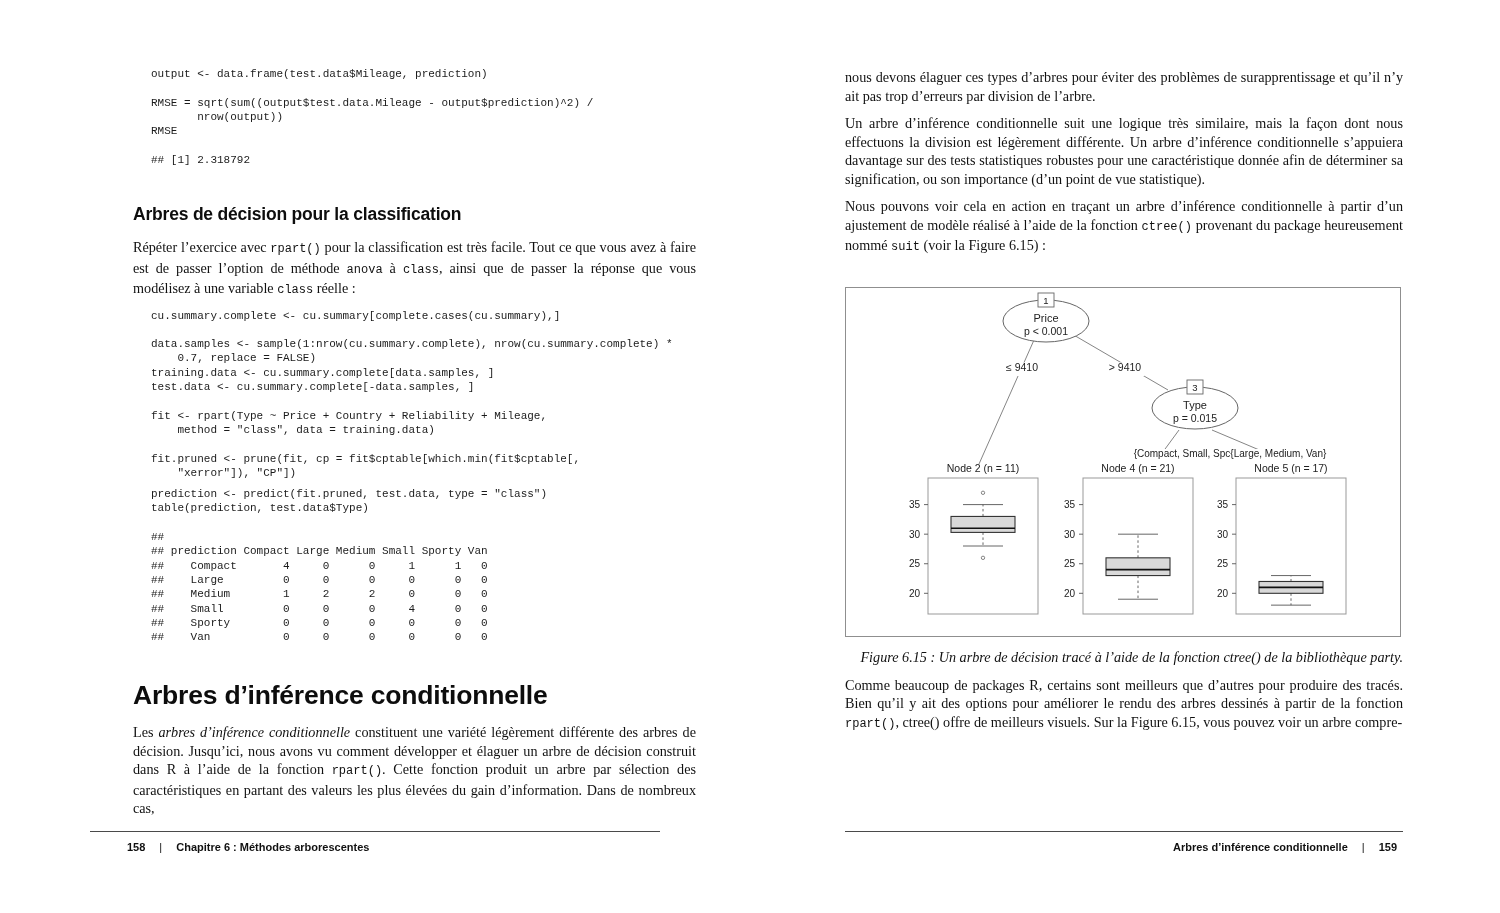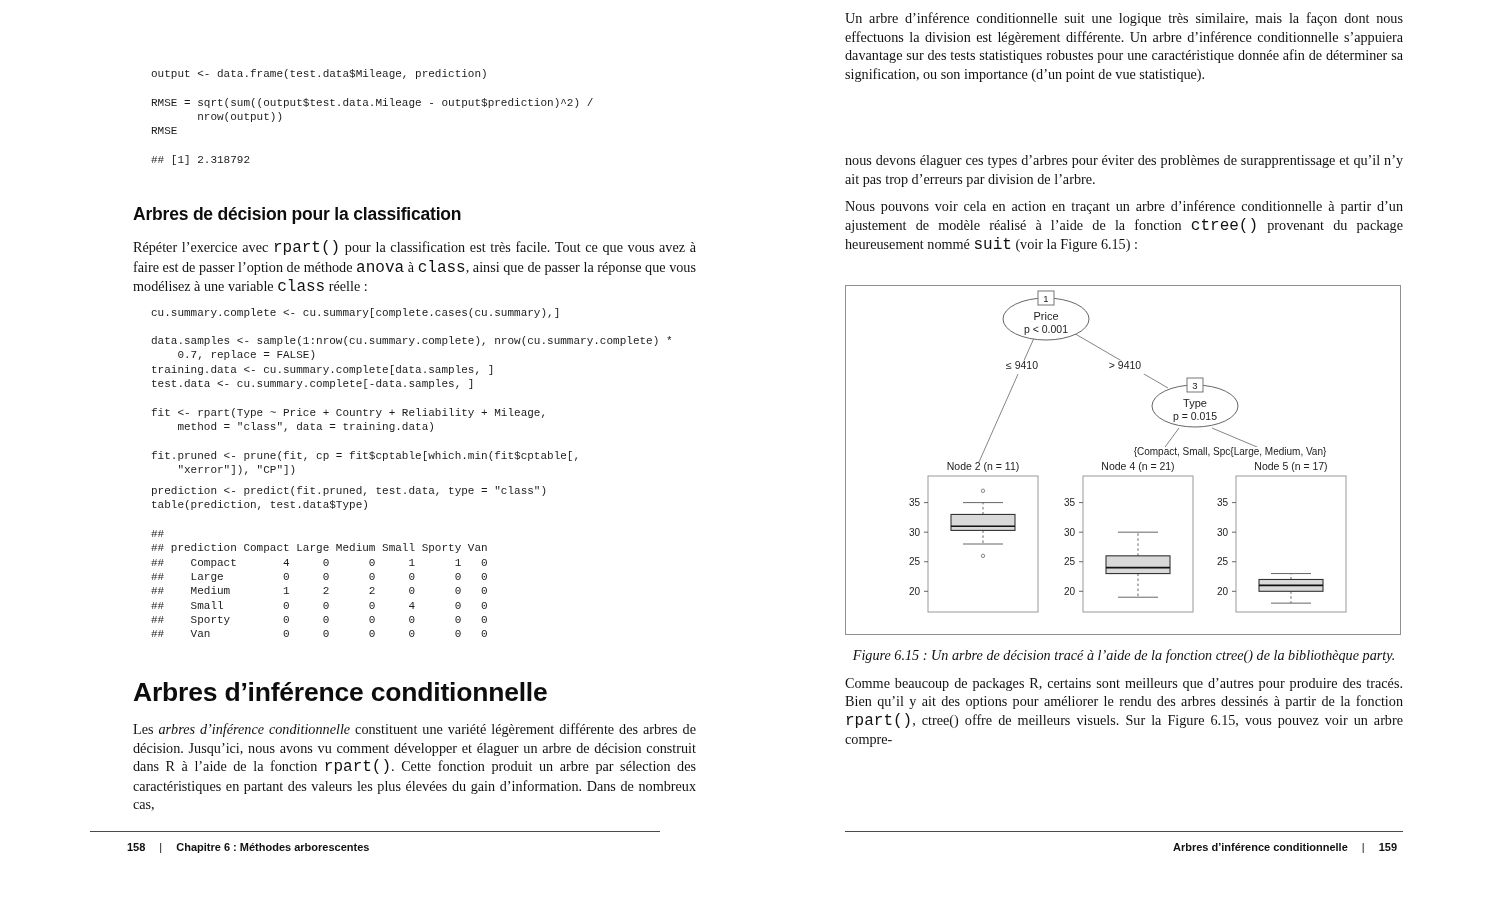--- a/index.html
+++ b/index.html
@@ -26,30 +26,30 @@
   h1{font-size:26.5px;margin:36px 0 0 0;font-weight:700;}
 
   p.body{font-size:14.2px;line-height:18.5px;text-align:justify;margin:0;}
   .page-left p.pl-p1{margin-top:13px;}
   .page-left p.pl-p2{margin-top:12px;}
   .page-right p.pr-p1{margin-top:68px;}
   .page-right p.pr-p2{margin-top:9px;}
   .page-right p.pr-p3{margin-top:9px;}
   .page-right p.pr-p4{margin-top:10px;}
 
-  .ic{font-family:"Liberation Mono","DejaVu Sans Mono",monospace;font-size:16px;}
+  .ic{font-family:"Liberation Mono","DejaVu Sans Mono",monospace;font-size:12px;}
   .it{font-style:italic;}
 
   .figure-box{
     margin-top:30px;width:554px;height:348px;border:1px solid #8f8f8f;background:#fff;
   }
   .figure-box svg{display:block;}
   svg text{font-family:"Liberation Sans","DejaVu Sans",sans-serif;fill:#222;}
 
-  p.caption{font-size:14.2px;line-height:18px;font-style:italic;margin:11px 0 0 0;text-align:center;}
+  p.caption{font-size:14.2px;line-height:18px;font-style:italic;margin:11px 0 0 0;text-align:right;}
 
   .footer-rule{position:absolute;height:1px;background:#4a4a4a;top:831px;}
   .rule-left{left:90px;width:570px;}
   .rule-right{left:845px;width:558px;}
   .footer{
     position:absolute;top:841px;font-family:"Liberation Sans",sans-serif;
     font-size:11px;font-weight:700;color:#111;margin-left:30px;
   }
   .footer-left{left:97px;}
   .footer-right{right:103px;text-align:right;}
@@ -98,23 +98,23 @@
 ##    Van           0     0      0     0      0   0</pre>
 
   <h1>Arbres d’inférence conditionnelle</h1>
 
   <p class="body pl-p2"><span>Les </span><span class="it">arbres d’inférence conditionnelle</span><span> constituent une variété légèrement différente des arbres de décision. Jusqu’ici, nous avons vu comment développer et élaguer un arbre de décision construit dans R à l’aide de la fonction </span><span class="ic">rpart()</span><span>. Cette fonction produit un arbre par sélection des caractéristiques en partant des valeurs les plus élevées du gain d’information. Dans de nombreux cas,</span></p>
 
 </div>
 
 <div class="page page-right">
 
+  <p class="body pr-p1">nous devons élaguer ces types d’arbres pour éviter des problèmes de surapprentissage et qu’il n’y ait pas trop d’erreurs par division de l’arbre.</p>
+
   <p class="body pr-p2">Un arbre d’inférence conditionnelle suit une logique très similaire, mais la façon dont nous effectuons la division est légèrement différente. Un arbre d’inférence conditionnelle s’appuiera davantage sur des tests statistiques robustes pour une caractéristique donnée afin de déterminer sa signification, ou son importance (d’un point de vue statistique).</p>
-
-  <p class="body pr-p1">nous devons élaguer ces types d’arbres pour éviter des problèmes de surapprentissage et qu’il n’y ait pas trop d’erreurs par division de l’arbre.</p>
 
   <p class="body pr-p3"><span>Nous pouvons voir cela en action en traçant un arbre d’inférence conditionnelle à partir d’un ajustement de modèle réalisé à l’aide de la fonction </span><span class="ic">ctree()</span><span> provenant du package heureusement nommé </span><span class="ic">suit</span><span> (voir la Figure 6.15) :</span></p>
 
 
   <div class="figure-box">
     <svg width="554" height="348" viewBox="0 0 554 348">
         <line x1="188" y1="52" x2="133" y2="176" stroke="#777" stroke-width="0.9"></line>
         <line x1="226" y1="46" x2="322" y2="102" stroke="#777" stroke-width="0.9"></line>
         <line x1="333" y1="142" x2="311" y2="172" stroke="#777" stroke-width="0.9"></line>
         <line x1="366" y1="142" x2="437" y2="172" stroke="#777" stroke-width="0.9"></line>

